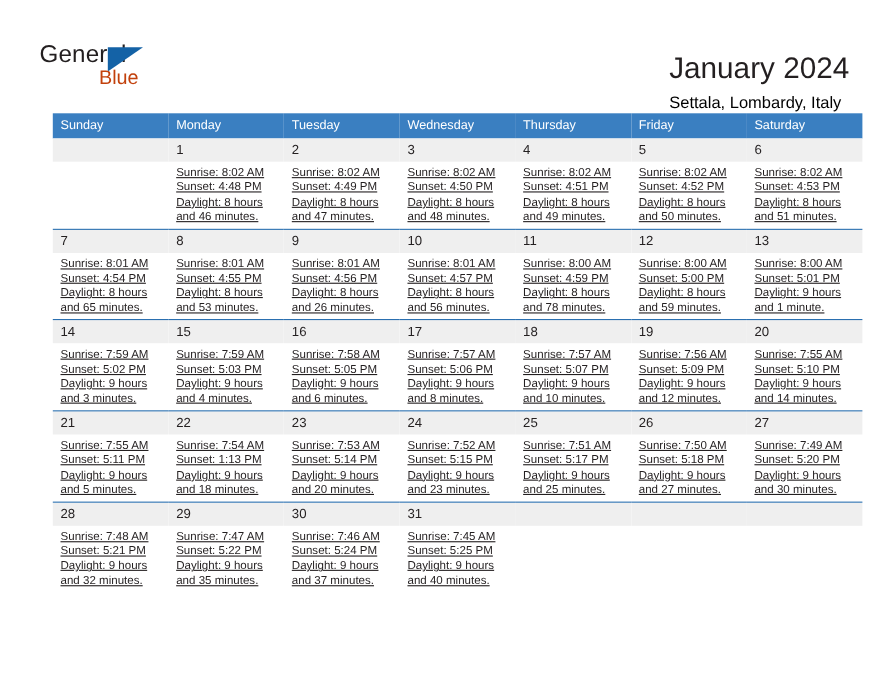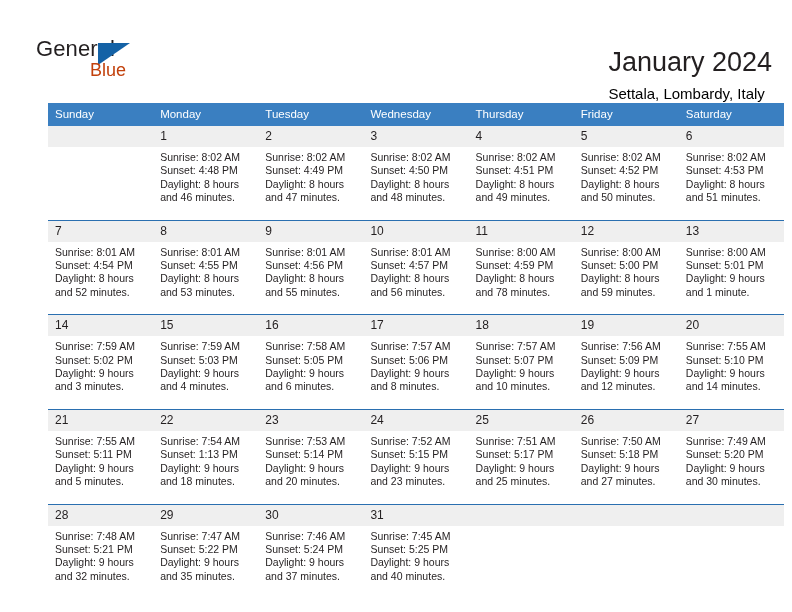--- a/index.html
+++ b/index.html
@@ -120,24 +120,25 @@
     font-size: 12px;
     line-height: 14px;
     color: #231f20;
     padding: 3px 0 4px 7px;
     height: 14px;
   }
   .daynum.empty {
     color: transparent;
   }
   .details {
-    padding: 4px 6px 15px 7px;
+    padding: 4px 6px 3px 7px;
     font-size: 10.5px;
     line-height: 13.4px;
     color: #231f20;
+    text-decoration: underline;
   }
   .details div {
     white-space: nowrap;
   }
 </style>
 </head>
 <body>
 
 <div class="page">
 
@@ -228,39 +229,39 @@
             </div>
           </td>
         </tr>
         <tr class="week-row">
           <td>
             <div class="daynum">7</div>
             <div class="details">
               <div>Sunrise: 8:01 AM</div>
               <div>Sunset: 4:54 PM</div>
               <div>Daylight: 8 hours</div>
-              <div>and 52 minutes.</div>
+              <div>and 65 minutes.</div>
             </div>
           </td>
           <td>
             <div class="daynum">8</div>
             <div class="details">
               <div>Sunrise: 8:01 AM</div>
               <div>Sunset: 4:55 PM</div>
               <div>Daylight: 8 hours</div>
               <div>and 53 minutes.</div>
             </div>
           </td>
           <td>
             <div class="daynum">9</div>
             <div class="details">
               <div>Sunrise: 8:01 AM</div>
               <div>Sunset: 4:56 PM</div>
               <div>Daylight: 8 hours</div>
-              <div>and 55 minutes.</div>
+              <div>and 26 minutes.</div>
             </div>
           </td>
           <td>
             <div class="daynum">10</div>
             <div class="details">
               <div>Sunrise: 8:01 AM</div>
               <div>Sunset: 4:57 PM</div>
               <div>Daylight: 8 hours</div>
               <div>and 56 minutes.</div>
             </div>

